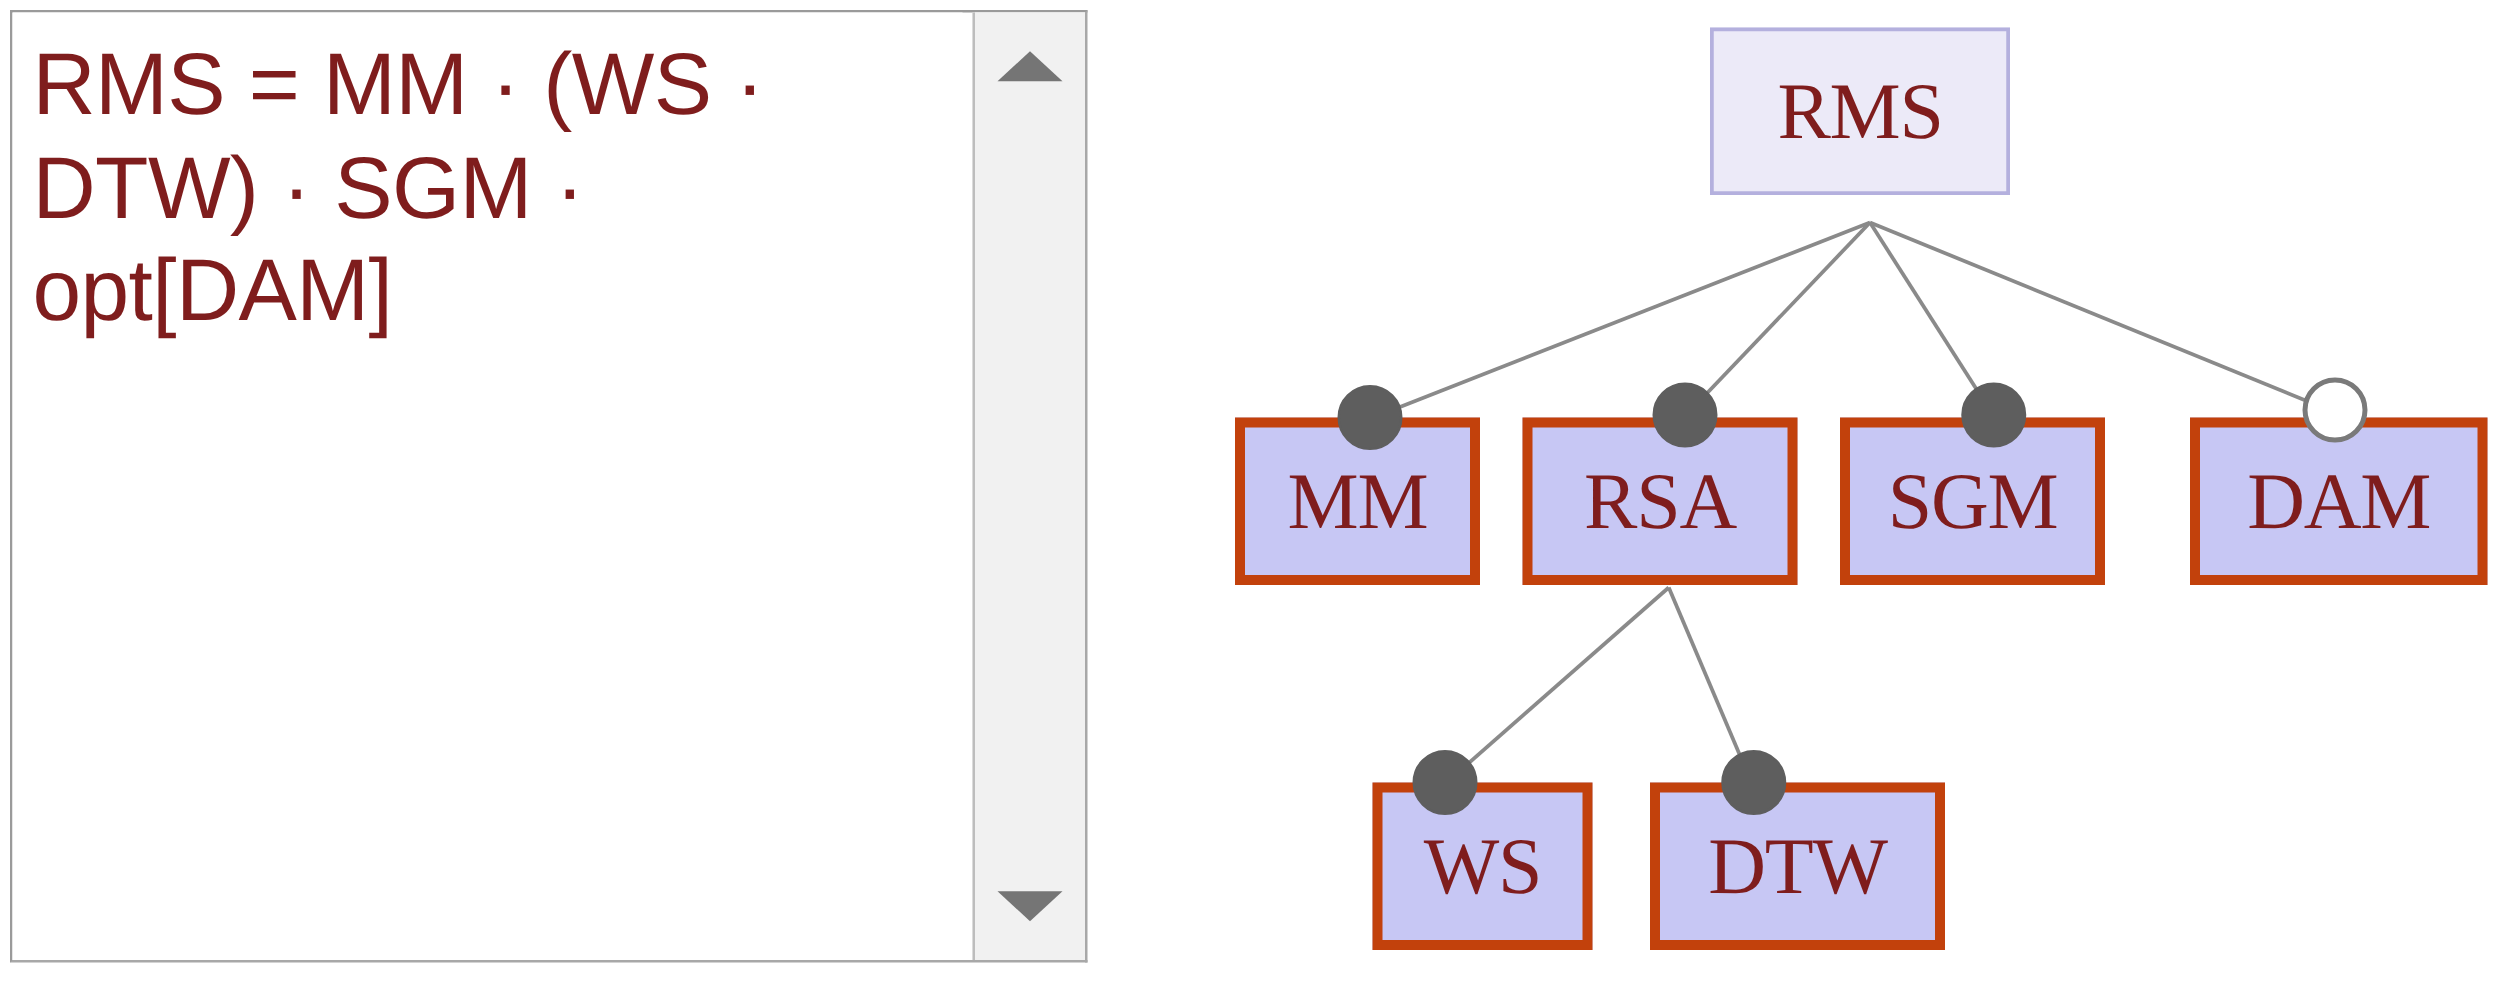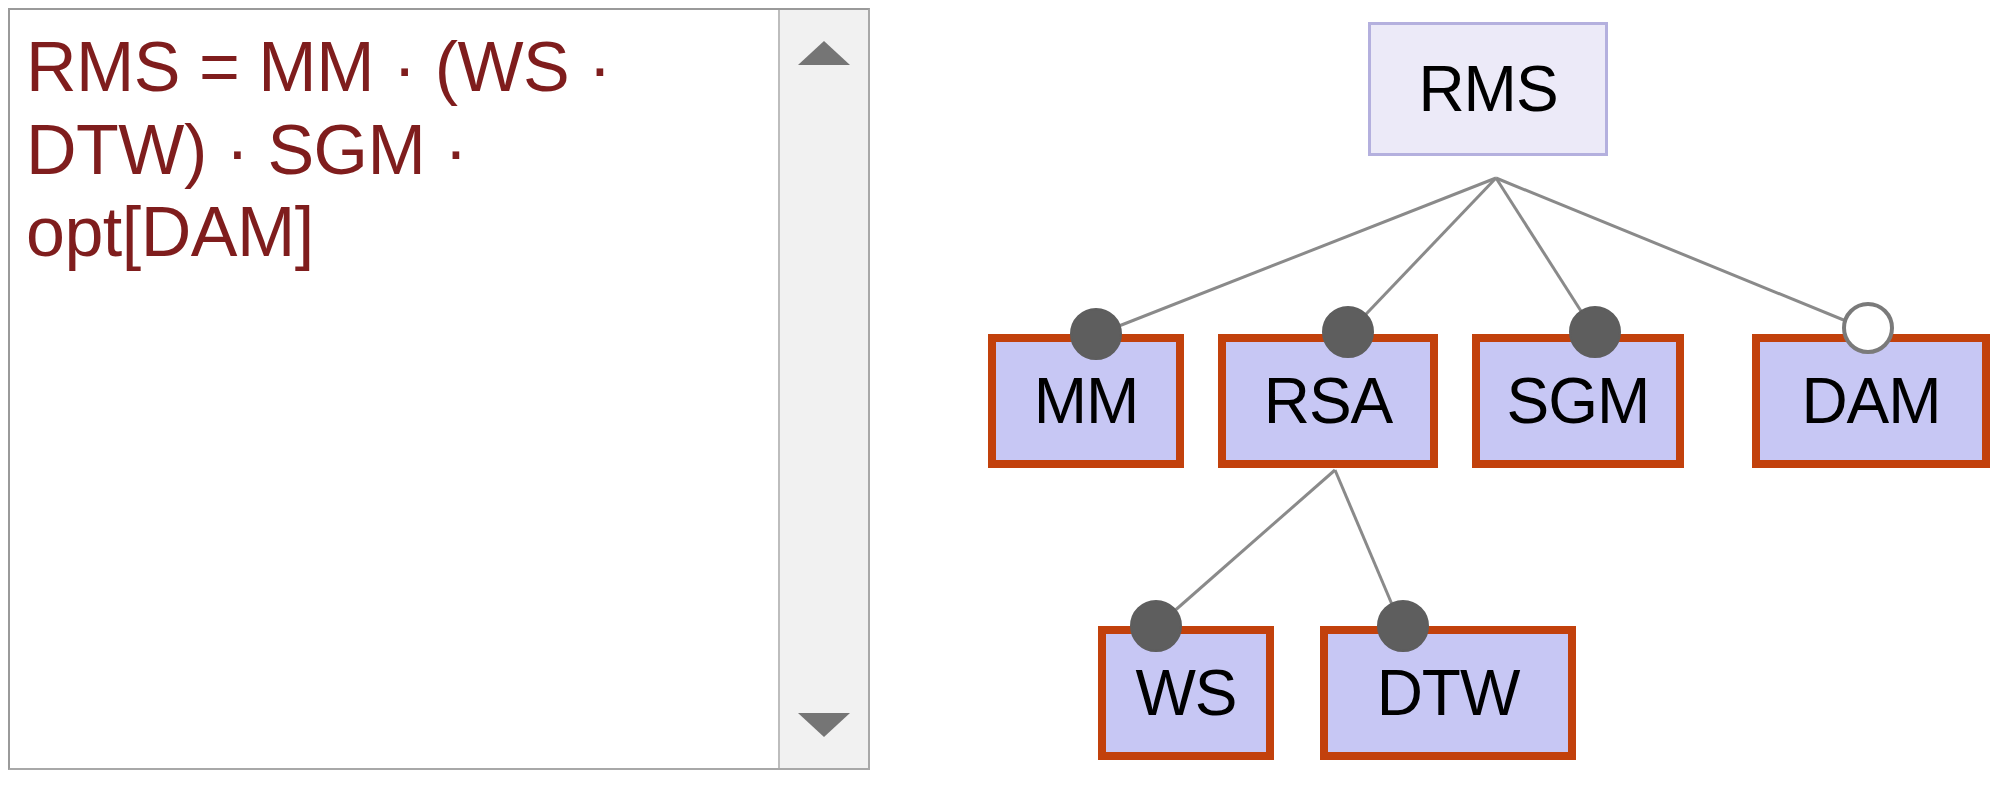--- a/index.html
+++ b/index.html
@@ -113,24 +113,24 @@
     width: 1053px;
     height: 796px;
     pointer-events: none;
   }
   .node {
     position: absolute;
     box-sizing: border-box;
     display: flex;
     align-items: center;
     justify-content: center;
-    color: #000000;
+    color: #7f1d1d;
     font-size: 64px;
     letter-spacing: -1px;
-    font-family: Liberation Sans, sans-serif;
+    font-family: Liberation Serif, serif;
   }
   .node-root {
     background: #eceaf8;
     border: 3px solid #b4b0de;
   }
   .node-child {
     background: #c7c7f4;
     border: 8px solid #c2410c;
   }
   .marker {
@@ -208,19 +208,19 @@
     <div class="node node-child" style="left:802px; top:334px; width:238px; height:134px;">
       <span>DAM</span>
     </div>
     <span class="marker marker-optional" style="left:892px; top:302px;"></span>
 
     <div class="node node-child" style="left:148px; top:626px; width:176px; height:134px;">
       <span>WS</span>
     </div>
     <span class="marker marker-mandatory" style="left:180px; top:600px;"></span>
 
-    <div class="node node-child" style="left:370px; top:626px; width:256px; height:134px;">
+    <div class="node node-child" style="left:370px; top:626px; width:236px; height:134px;">
       <span>DTW</span>
     </div>
     <span class="marker marker-mandatory" style="left:427px; top:600px;"></span>
 
   </div>
 </div>
 
 </body></html>

